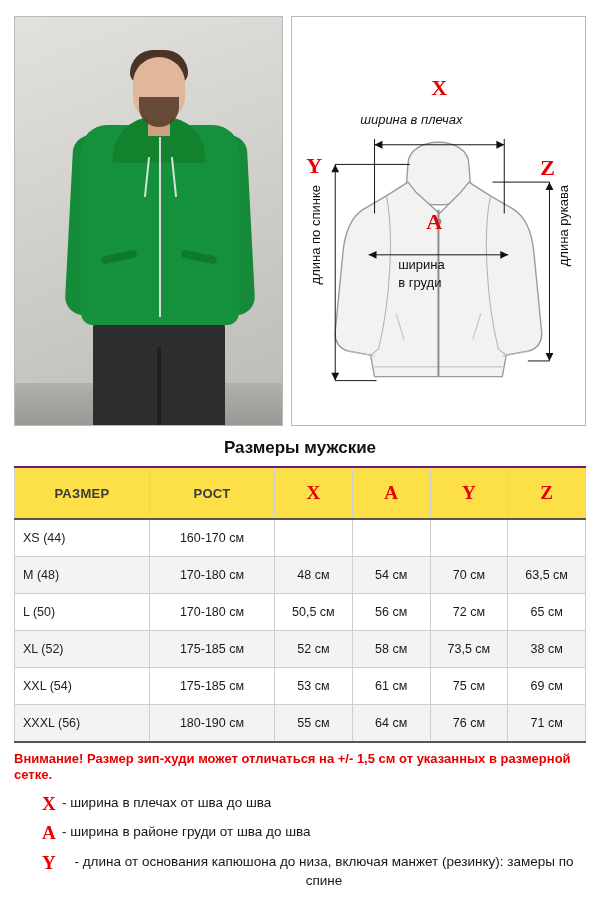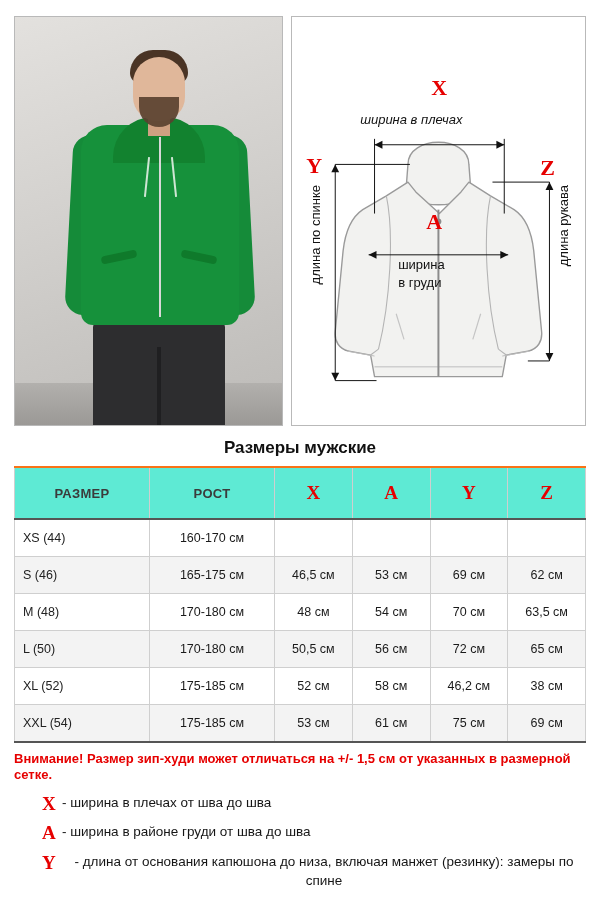--- a/index.html
+++ b/index.html
@@ -201,25 +201,25 @@
     font-size: 12.5px;
     table-layout: fixed;
   }
   table.sizes th, table.sizes td {
     border: 1px solid #cfcfcf;
     padding: 6px 8px;
     text-align: center;
     height: 24px;
   }
   table.sizes thead th {
-    background: #5eead4;
+    background: #fde047;
     height: 38px;
     font-size: 13px;
     color: #111;
-    border-top: 2px solid #f97316;
+    border-top: 2px solid #701a75;
     border-bottom: 2px solid #555;
   }
   table.sizes thead th.hl {
     color: #e60000;
     font-weight: bold;
     font-size: 19px;
     font-family: "Liberation Serif", serif;
   }
   table.sizes thead th.hgray {
     color: #3b3b3b;
@@ -394,58 +394,58 @@
     <tbody>
       <tr>
         <td class="sz">XS (44)</td>
         <td>160-170 см</td>
         <td></td>
         <td></td>
         <td></td>
         <td></td>
       </tr>
       <tr>
-        <td class="sz">S (46)</td>
-        <td>165-175 см</td>
-        <td>46,5 см</td>
-        <td>53 см</td>
-        <td>69 см</td>
-        <td>62 см</td>
-      </tr>
-      <tr>
         <td class="sz">M (48)</td>
         <td>170-180 см</td>
         <td>48 см</td>
         <td>54 см</td>
         <td>70 см</td>
         <td>63,5 см</td>
       </tr>
       <tr>
         <td class="sz">L (50)</td>
         <td>170-180 см</td>
         <td>50,5 см</td>
         <td>56 см</td>
         <td>72 см</td>
         <td>65 см</td>
       </tr>
       <tr>
         <td class="sz">XL (52)</td>
         <td>175-185 см</td>
         <td>52 см</td>
         <td>58 см</td>
-        <td>46,2 см</td>
+        <td>73,5 см</td>
         <td>38 см</td>
       </tr>
       <tr>
         <td class="sz">XXL (54)</td>
         <td>175-185 см</td>
         <td>53 см</td>
         <td>61 см</td>
         <td>75 см</td>
         <td>69 см</td>
+      </tr>
+      <tr>
+        <td class="sz">XXXL (56)</td>
+        <td>180-190 см</td>
+        <td>55 см</td>
+        <td>64 см</td>
+        <td>76 см</td>
+        <td>71 см</td>
       </tr>
     </tbody>
   </table>
 
   <div class="notice">Внимание! Размер зип-худи может отличаться на +/- 1,5 см от указанных в размерной сетке.</div>
 
   <div class="legend">
     <div class="legend-row">
       <span class="legend-letter">X</span>
       <span class="legend-text">- ширина в плечах от шва до шва</span>

